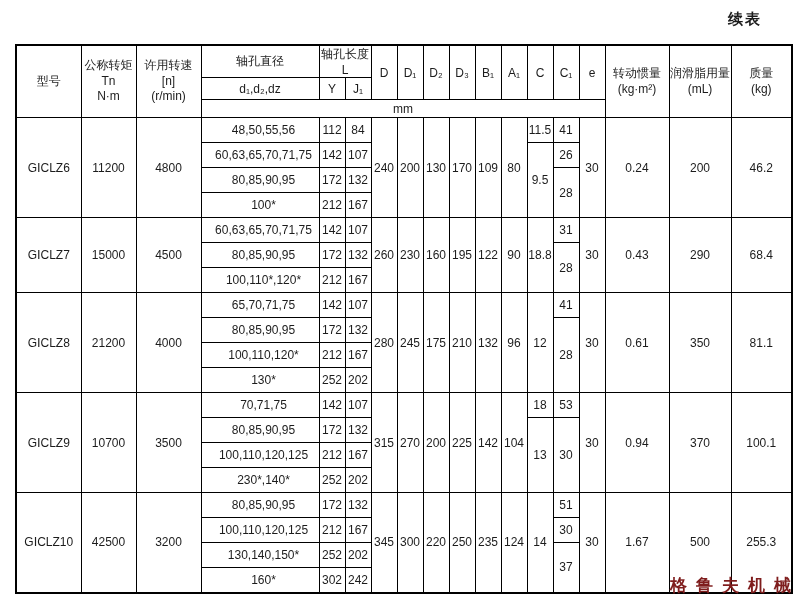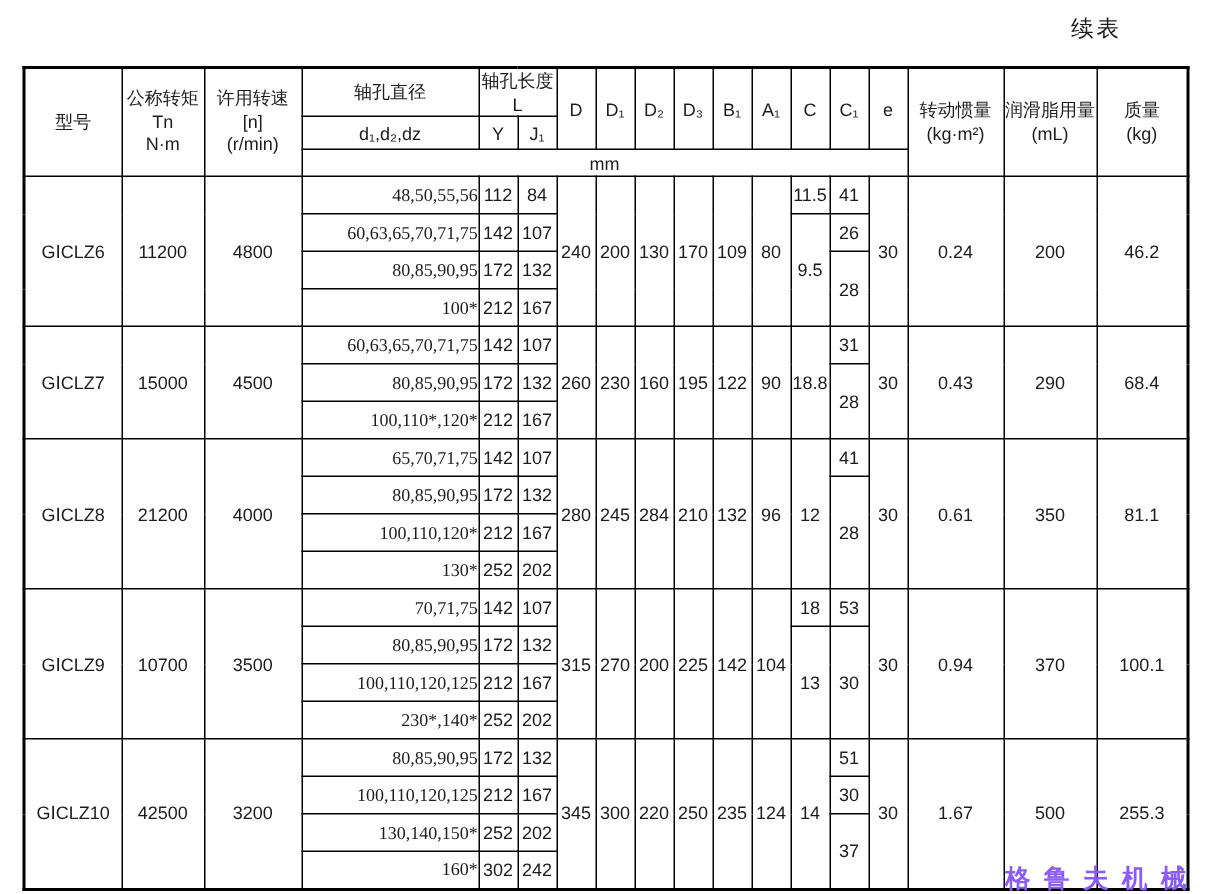--- a/index.html
+++ b/index.html
@@ -2,43 +2,43 @@
 <html><head>
 <meta charset="utf-8">
 <style>
   html,body{margin:0;padding:0;}
   body{
     width:806px;height:596px;background:#ffffff;position:relative;
     font-family:"Liberation Sans","DejaVu Sans",sans-serif;color:#1c1c1c;
     overflow:hidden;
   }
   .continued{
-    position:absolute;top:10px;right:58px;
-    font-size:15px;font-weight:normal;letter-spacing:2px;
+    position:absolute;top:10px;right:44px;
+    font-size:15px;font-weight:bold;letter-spacing:2px;
   }
   table.spec{
     position:absolute;left:15px;top:44px;width:776px;
     border-collapse:collapse;table-layout:fixed;
     border:2px solid #000;background:#fff;
   }
   th,td{
     border:1px solid #000;padding:0;
     font-size:12px;font-weight:normal;
     text-align:center;vertical-align:middle;
     overflow:hidden;
   }
   .pre{white-space:pre-line;line-height:1.3;}
-  td.bores{text-align:right;padding-left:7px;font-family:Liberation Serif, serif;}
+  td.bores{text-align:center;padding-left:7px;}
   tr.h1{height:30px;}
   tr.h2{height:22px;}
   tr.h3{height:18px;}
   tr.data{height:25px;}
   .watermark{
     position:absolute;right:6px;bottom:0px;
-    text-align:left;color:#8b5cf6;line-height:1.15;
+    text-align:left;color:#7f1d1d;line-height:1.15;
     pointer-events:none;
   }
   .wm1{font-size:17px;font-weight:bold;letter-spacing:9px;}
   .wm2{font-size:20px;font-weight:bold;}
 </style>
 </head>
 <body>
 
 <div class="continued">续表</div>
 
@@ -173,21 +173,21 @@
 
   <tr class="data">
     <td rowspan="4">GⅠCLZ8</td>
     <td rowspan="4">21200</td>
     <td rowspan="4">4000</td>
     <td class="bores">65,70,71,75</td>
     <td>142</td>
     <td>107</td>
     <td rowspan="4">280</td>
     <td rowspan="4">245</td>
-    <td rowspan="4">284</td>
+    <td rowspan="4">175</td>
     <td rowspan="4">210</td>
     <td rowspan="4">132</td>
     <td rowspan="4">96</td>
     <td rowspan="4">12</td>
     <td>41</td>
     <td rowspan="4">30</td>
     <td rowspan="4">0.61</td>
     <td rowspan="4">350</td>
     <td rowspan="4">81.1</td>
   </tr>

